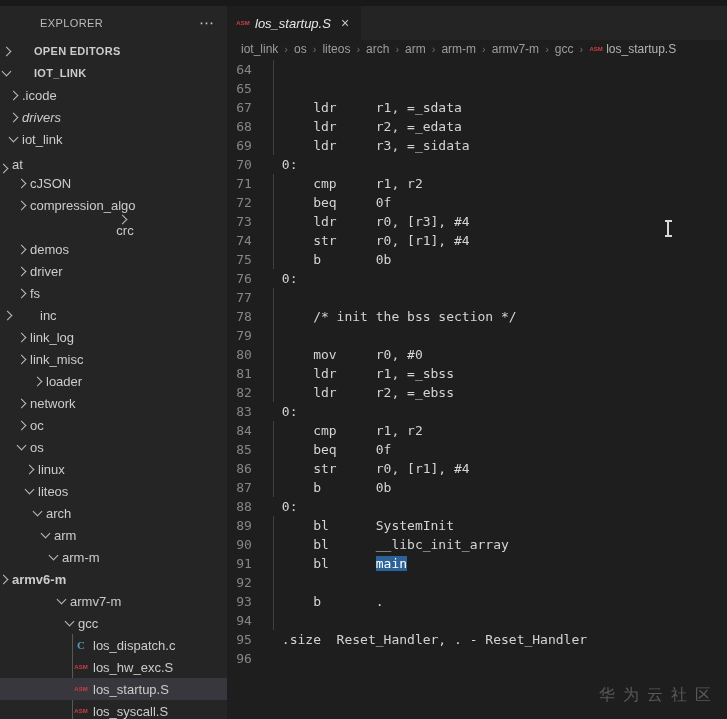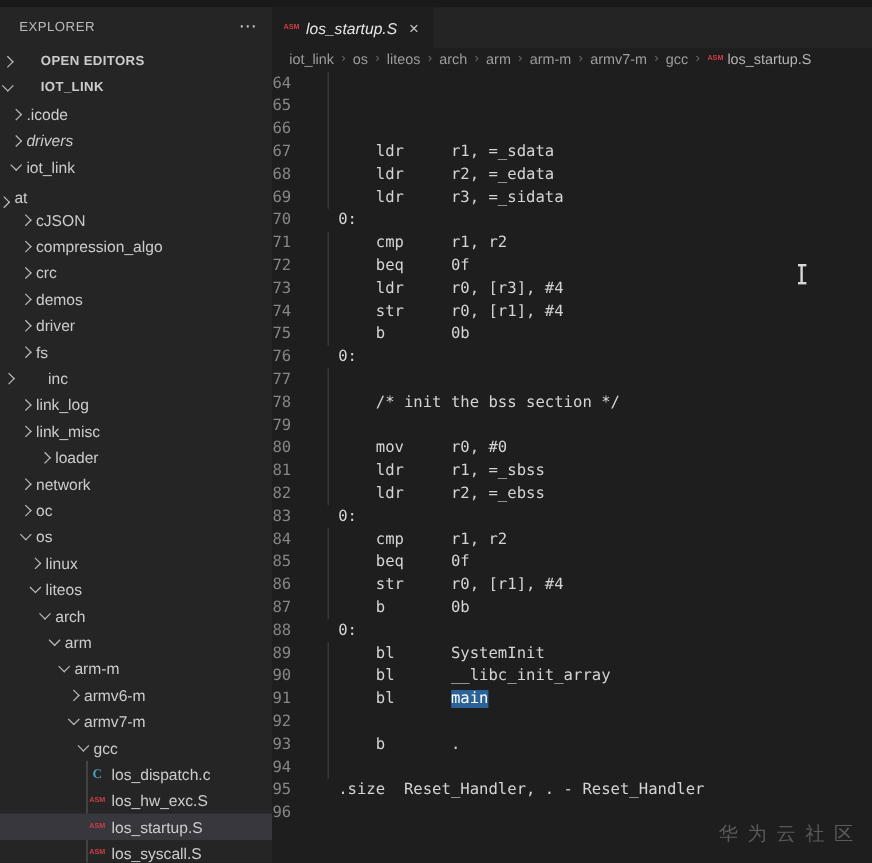--- a/index.html
+++ b/index.html
@@ -7,21 +7,21 @@
     font-family:"Liberation Sans", sans-serif; }
   #window { position:relative; width:727px; height:719px; background:#1e1e1e; }
 
   
   #top-strip { position:absolute; left:0; top:0; width:727px; height:6px; background:#191919; }
 
   
   #sidebar { position:absolute; left:0; top:6px; width:227px; height:713px;
     background:#252526; color:#cccccc; overflow:hidden; }
   #panel-header { height:34px; display:flex; align-items:center; justify-content:space-between;
-    padding:0 12px 0 16px; }
+    padding:0 12px 0 16px;margin-left:24px; }
   #panel-title { font-size:11px; letter-spacing:0.4px; color:#bbbbbb; }
   #more-actions { color:#c5c5c5; font-size:15px; letter-spacing:1px; cursor:pointer; line-height:10px; }
   .section-row { height:22px; display:flex; align-items:center; padding-left:3px;
     font-size:11px; font-weight:bold; color:#cccccc; cursor:pointer;gap:20px; }
   .section-row .lbl { margin-left:4px; letter-spacing:0.3px; }
   .chev { width:7px; height:7px; border-right:1.5px solid #bdbdbd; border-bottom:1.5px solid #bdbdbd;
     flex:0 0 auto; }
   .chev.r { transform:rotate(-45deg); margin-top:0; }
   .chev.d { transform:rotate(45deg); margin-top:-3px; }
   #tree { position:relative; }
@@ -47,21 +47,21 @@
   .bc-item { cursor:pointer; }
   .bc-sep { margin:0 6px; color:#6d6d6d; font-size:11px; }
   #bc-file { display:flex; align-items:center; }
   #bc-file .ficon { margin-right:3px; }
 
   #editor { position:absolute; left:227px; top:58px; width:500px; height:661px;
     background:#1e1e1e; overflow:hidden; }
   #code { position:relative; padding-top:2px; font-family:"DejaVu Sans Mono", monospace;
     font-size:13px; }
   .cl { position:relative; height:19px; line-height:19px; display:flex; }
-  .ln { flex:0 0 47px; padding-right:13px; text-align:left; color:#868686;
+  .ln { flex:0 0 47px; padding-right:13px; text-align:center; color:#868686;
     font-size:13px; }
   .ct { white-space:pre; color:#d4d4d4; }
   .cl.g::before { content:""; position:absolute; left:46px; top:0; bottom:0; width:1px;
     background:#404040; }
   .sel { background:#2b6399; color:#ffffff; }
 
   
   #watermark { position:absolute; right:8px; bottom:13px; font-size:16px;
     letter-spacing:8px; color:#5a5a5a; }
 
@@ -110,21 +110,21 @@
           <span class="lbl">at</span>
         </div>
         <div class="tree-row" style="padding-left: 18px;">
           <span class="chev r"></span>
           <span class="lbl">cJSON</span>
         </div>
         <div class="tree-row" style="padding-left: 18px;">
           <span class="chev r"></span>
           <span class="lbl">compression_algo</span>
         </div>
-        <div class="tree-row" style="padding-left: 18px;">
+        <div class="tree-row" style="padding-left: 18px; flex-direction: column;">
           <span class="chev r"></span>
           <span class="lbl">crc</span>
         </div>
         <div class="tree-row" style="padding-left: 18px;">
           <span class="chev r"></span>
           <span class="lbl">demos</span>
         </div>
         <div class="tree-row" style="padding-left: 18px;">
           <span class="chev r"></span>
           <span class="lbl">driver</span>
@@ -174,21 +174,21 @@
           <span class="lbl">arch</span>
         </div>
         <div class="tree-row" style="padding-left: 42px;">
           <span class="chev d"></span>
           <span class="lbl">arm</span>
         </div>
         <div class="tree-row" style="padding-left: 50px;">
           <span class="chev d"></span>
           <span class="lbl">arm-m</span>
         </div>
-        <div class="tree-row" style="padding-left: 58px;">
+        <div class="tree-row" style=" font-weight: bold;">
           <span class="chev r"></span>
           <span class="lbl">armv6-m</span>
         </div>
         <div class="tree-row" style="padding-left: 58px;">
           <span class="chev d"></span>
           <span class="lbl">armv7-m</span>
         </div>
         <div class="tree-row" style="padding-left: 66px;">
           <span class="chev d"></span>
           <span class="lbl">gcc</span>
@@ -244,24 +244,20 @@
     </div>
 
   <div id="editor">
     <div id="code">
         <div class="cl g">
           <span class="ln">64</span>
           <span class="ct"></span>
         </div>
         <div class="cl g">
           <span class="ln">65</span>
-        </div>
-        <div class="cl g">
-          <span class="ln">66</span>
-          <span class="ct"></span>
         </div>
         <div class="cl g">
           <span class="ln">67</span>
           <span class="ct">     ldr     r1, =_sdata</span>
         </div>
         <div class="cl g">
           <span class="ln">68</span>
           <span class="ct">     ldr     r2, =_edata</span>
         </div>
         <div class="cl g">

